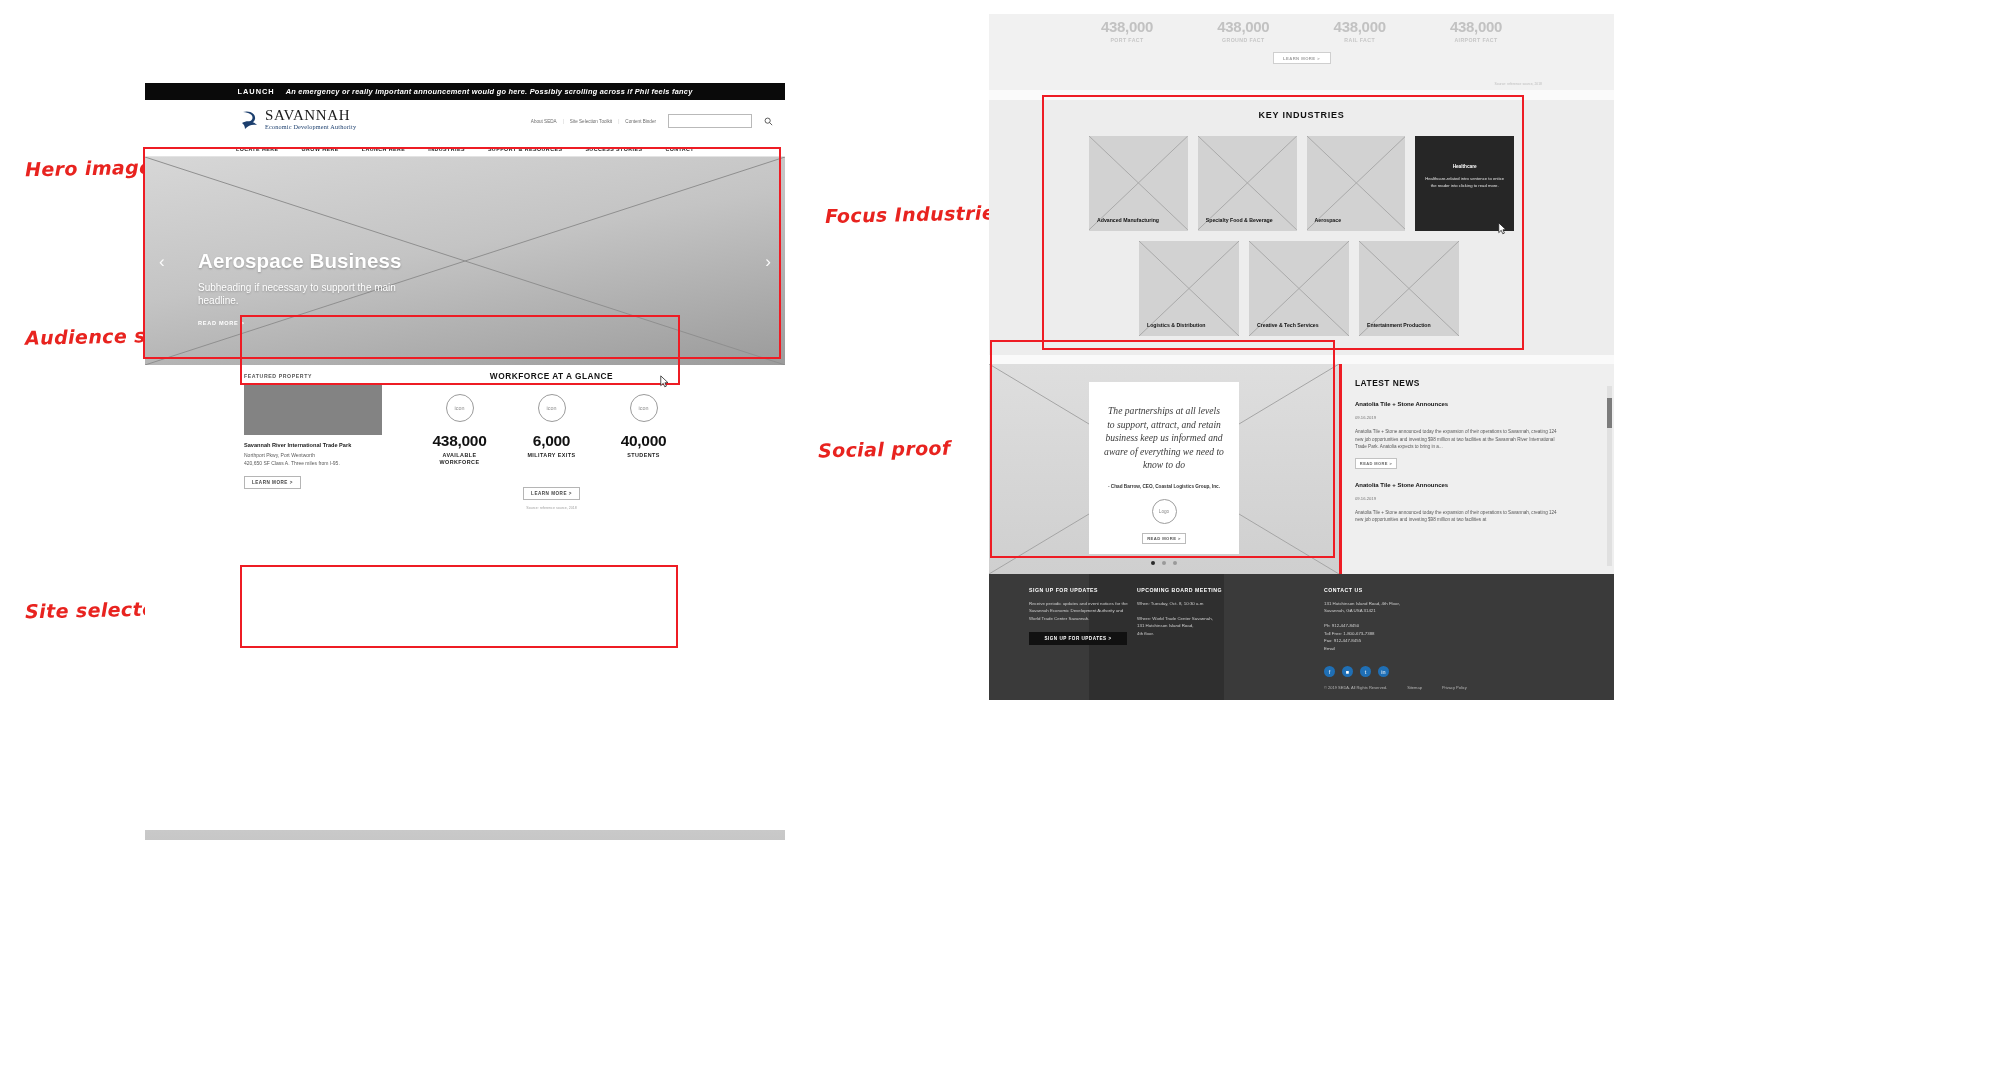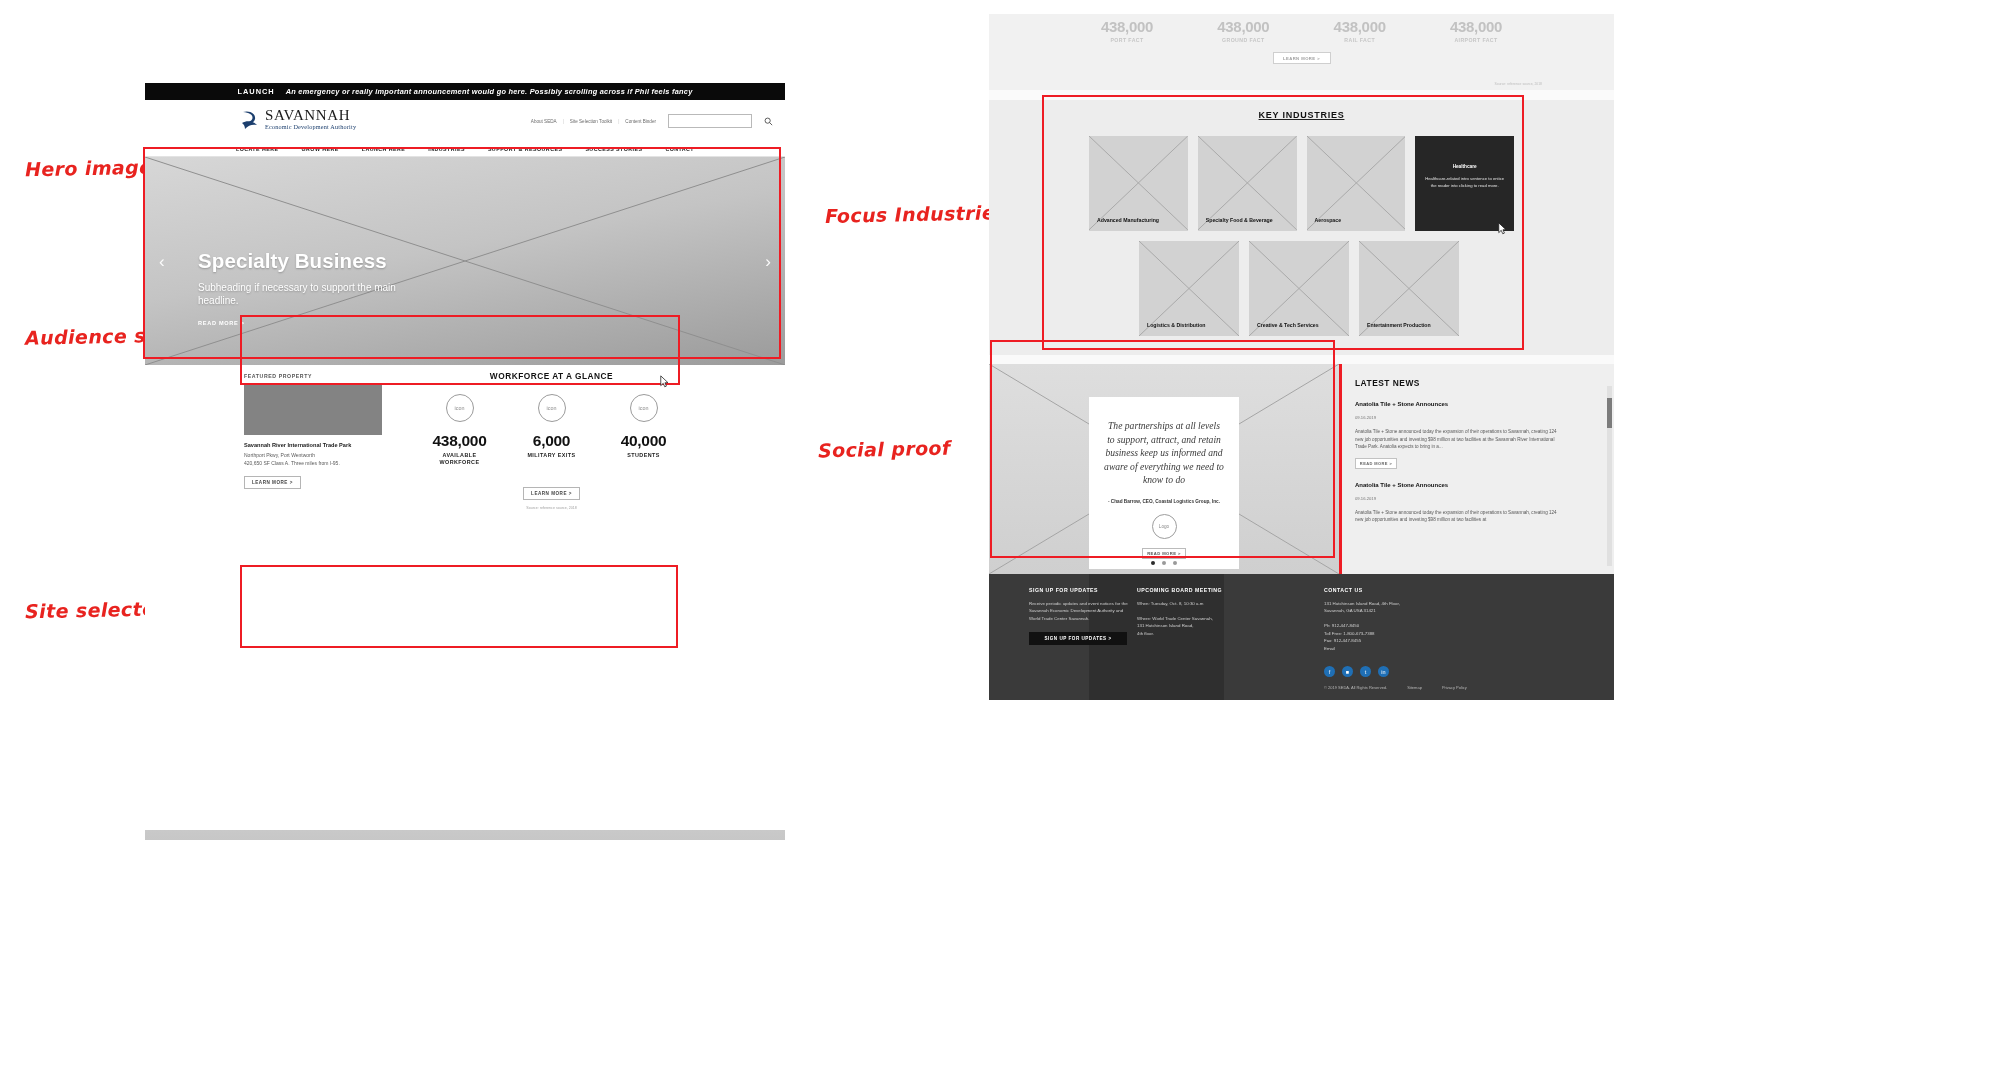--- a/index.html
+++ b/index.html
@@ -89,35 +89,35 @@
   .r-infra{position:absolute;left:0;top:0;width:625px;height:76px;background:#f1f1f1;}
   .r-infra .row{display:flex;justify-content:space-between;padding:4px 95px 0;}
   .r-ist{width:86px;text-align:center;}
   .r-ist .n{font-size:15px;font-weight:700;color:#c2c2c2;letter-spacing:-.3px;}
   .r-ist .cp{margin-top:2px;font-size:5.2px;font-weight:700;letter-spacing:.4px;color:#c6c6c6;}
   .r-infra .cta{margin:9px auto 0;width:56px;height:10px;border:1px solid #cfcfcf;background:#fff;
         display:flex;align-items:center;justify-content:center;font-size:4.2px;font-weight:700;
         letter-spacing:.45px;color:#9e9e9e;}
   .r-infra .src{position:absolute;right:72px;bottom:4px;font-size:3.4px;color:#bdbdbd;}
 
-  .r-key{position:absolute;left:0;top:86px;width:625px;height:255px;background:#ededed;text-decoration:underline;}
+  .r-key{position:absolute;left:0;top:86px;width:625px;height:255px;background:#ededed;}
   .r-key .h{text-align:center;padding-top:10px;font-size:9px;font-weight:700;letter-spacing:.75px;color:#111;}
   .kgrid{display:flex;gap:10px;padding:16px 100px 0;}
   .kcard{position:relative;width:100px;height:95px;background:#d2d2d2;overflow:hidden;}
   .kcard .kl{position:absolute;left:8px;bottom:8px;font-size:5.2px;font-weight:700;color:#111;}
   .kcard.dark{background:#262626;}
   .kcard.dark .kt{position:absolute;left:0;right:0;top:28px;text-align:center;font-size:4.7px;
                   font-weight:700;color:#fff;}
   .kcard.dark .kb{position:absolute;left:9px;right:9px;top:40px;text-align:center;font-size:4.2px;
                   line-height:1.55;color:#e2e2e2;}
   .kgrid2{display:flex;gap:10px;padding:10px 150px 0;}
 
   .r-social{position:absolute;left:0;top:350px;width:350px;height:210px;
             background:linear-gradient(180deg,#dedede,#cfcfcf);overflow:hidden;}
-  .quotecard{position:absolute;left:100px;top:18px;width:150px;height:172px;background:#fff;text-align:center;margin-top:15px;}
+  .quotecard{position:absolute;left:100px;top:18px;width:150px;height:172px;background:#fff;text-align:center;}
   .quotecard .q{margin:22px 15px 0;font-family:"Liberation Serif","DejaVu Serif",serif;
                 font-style:italic;font-size:9.6px;line-height:1.42;color:#3a3a3a;}
   .quotecard .attr{margin-top:12px;font-size:4.7px;font-weight:700;color:#333;}
   .quotecard .logo2{width:23px;height:23px;border-radius:50%;border:1.1px solid #9d9d9d;margin:10px auto 0;
                     display:flex;align-items:center;justify-content:center;font-size:4.7px;color:#8a8a8a;}
   .quotecard .rm{margin:9px auto 0;width:42px;height:9px;border:1px solid #bbb;display:flex;
                  align-items:center;justify-content:center;font-size:4.2px;font-weight:700;letter-spacing:.4px;color:#555;}
   .dots{position:absolute;left:0;right:0;bottom:9px;display:flex;justify-content:center;gap:7px;}
   .dots i{width:4px;height:4px;border-radius:50%;background:#9a9a9a;display:block;}
   .dots i.on{background:#2b2b2b;}
@@ -208,21 +208,21 @@
     </div>
 
     <div class="hero">
       <svg class="xcross" viewBox="0 0 640 208" preserveAspectRatio="none">
         <line x1="0" y1="0" x2="640" y2="208" stroke="#8f8f8f" stroke-width="1"></line>
         <line x1="640" y1="0" x2="0" y2="208" stroke="#8f8f8f" stroke-width="1"></line>
       </svg>
       <div class="arrow l">‹</div>
       <div class="arrow r">›</div>
       <div class="copy">
-        <h1>Specialty Business</h1>
+        <h1>Aerospace Business</h1>
         <div class="sub">Subheading if necessary to support the main headline.</div>
         <div class="rm">READ MORE &gt;</div>
       </div>
     </div>
 
     <div class="seg">
       <div class="tile t1">Locate Here</div>
       <div class="tile t2">Grow Here</div>
       <div class="tile t3" style="white-space:pre-line;">Looking to create the next
 great startup?

